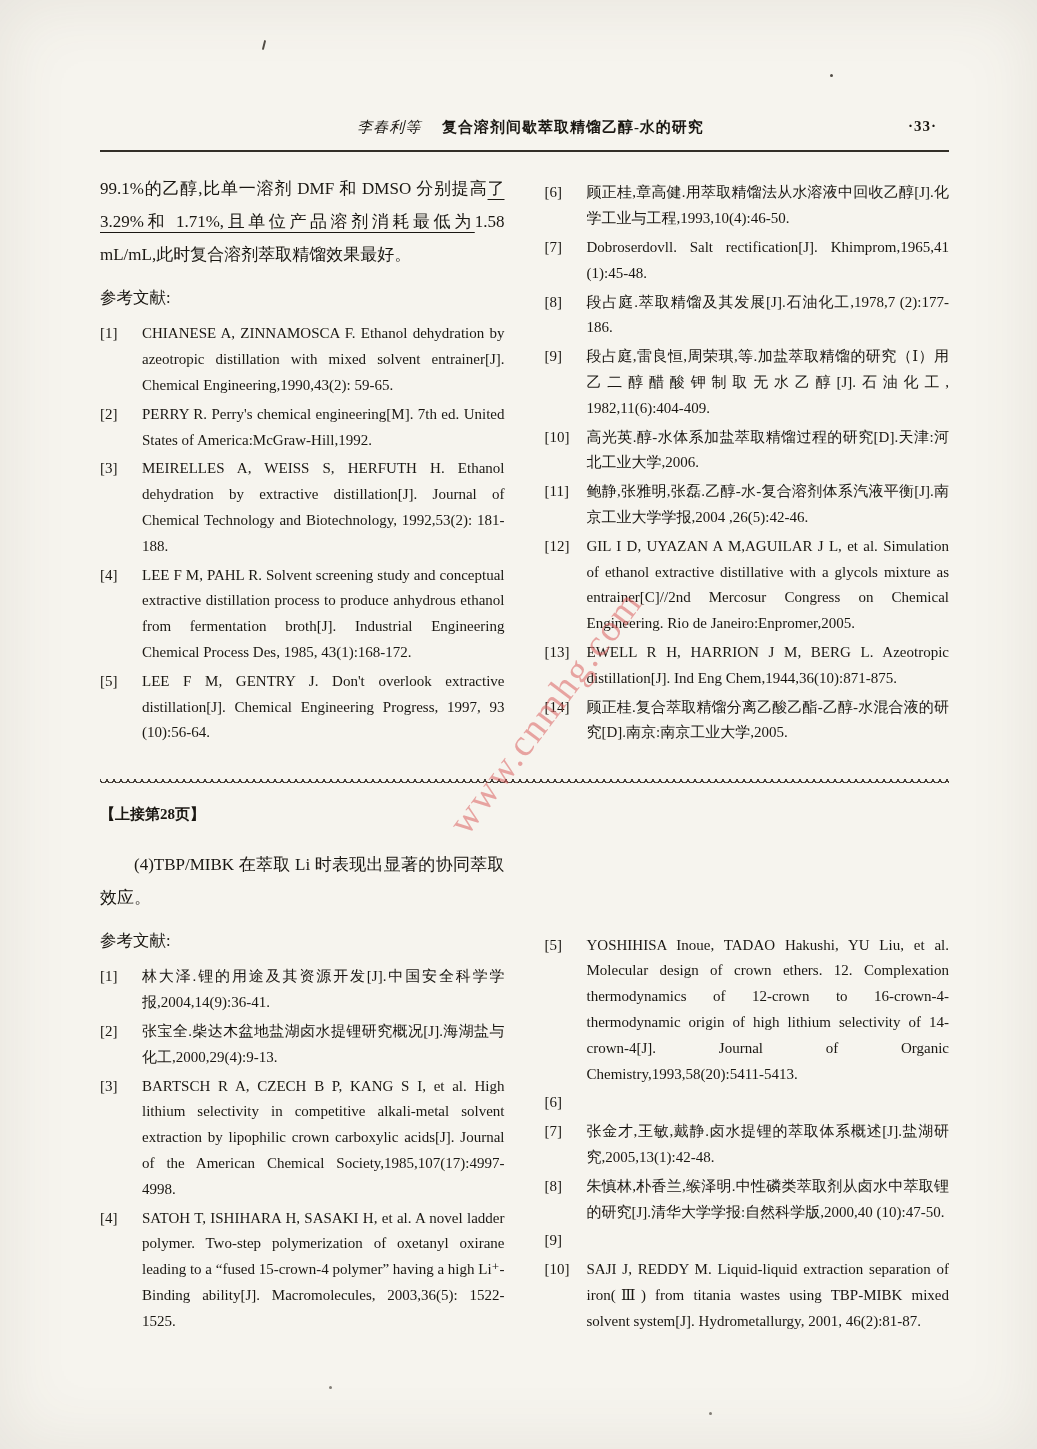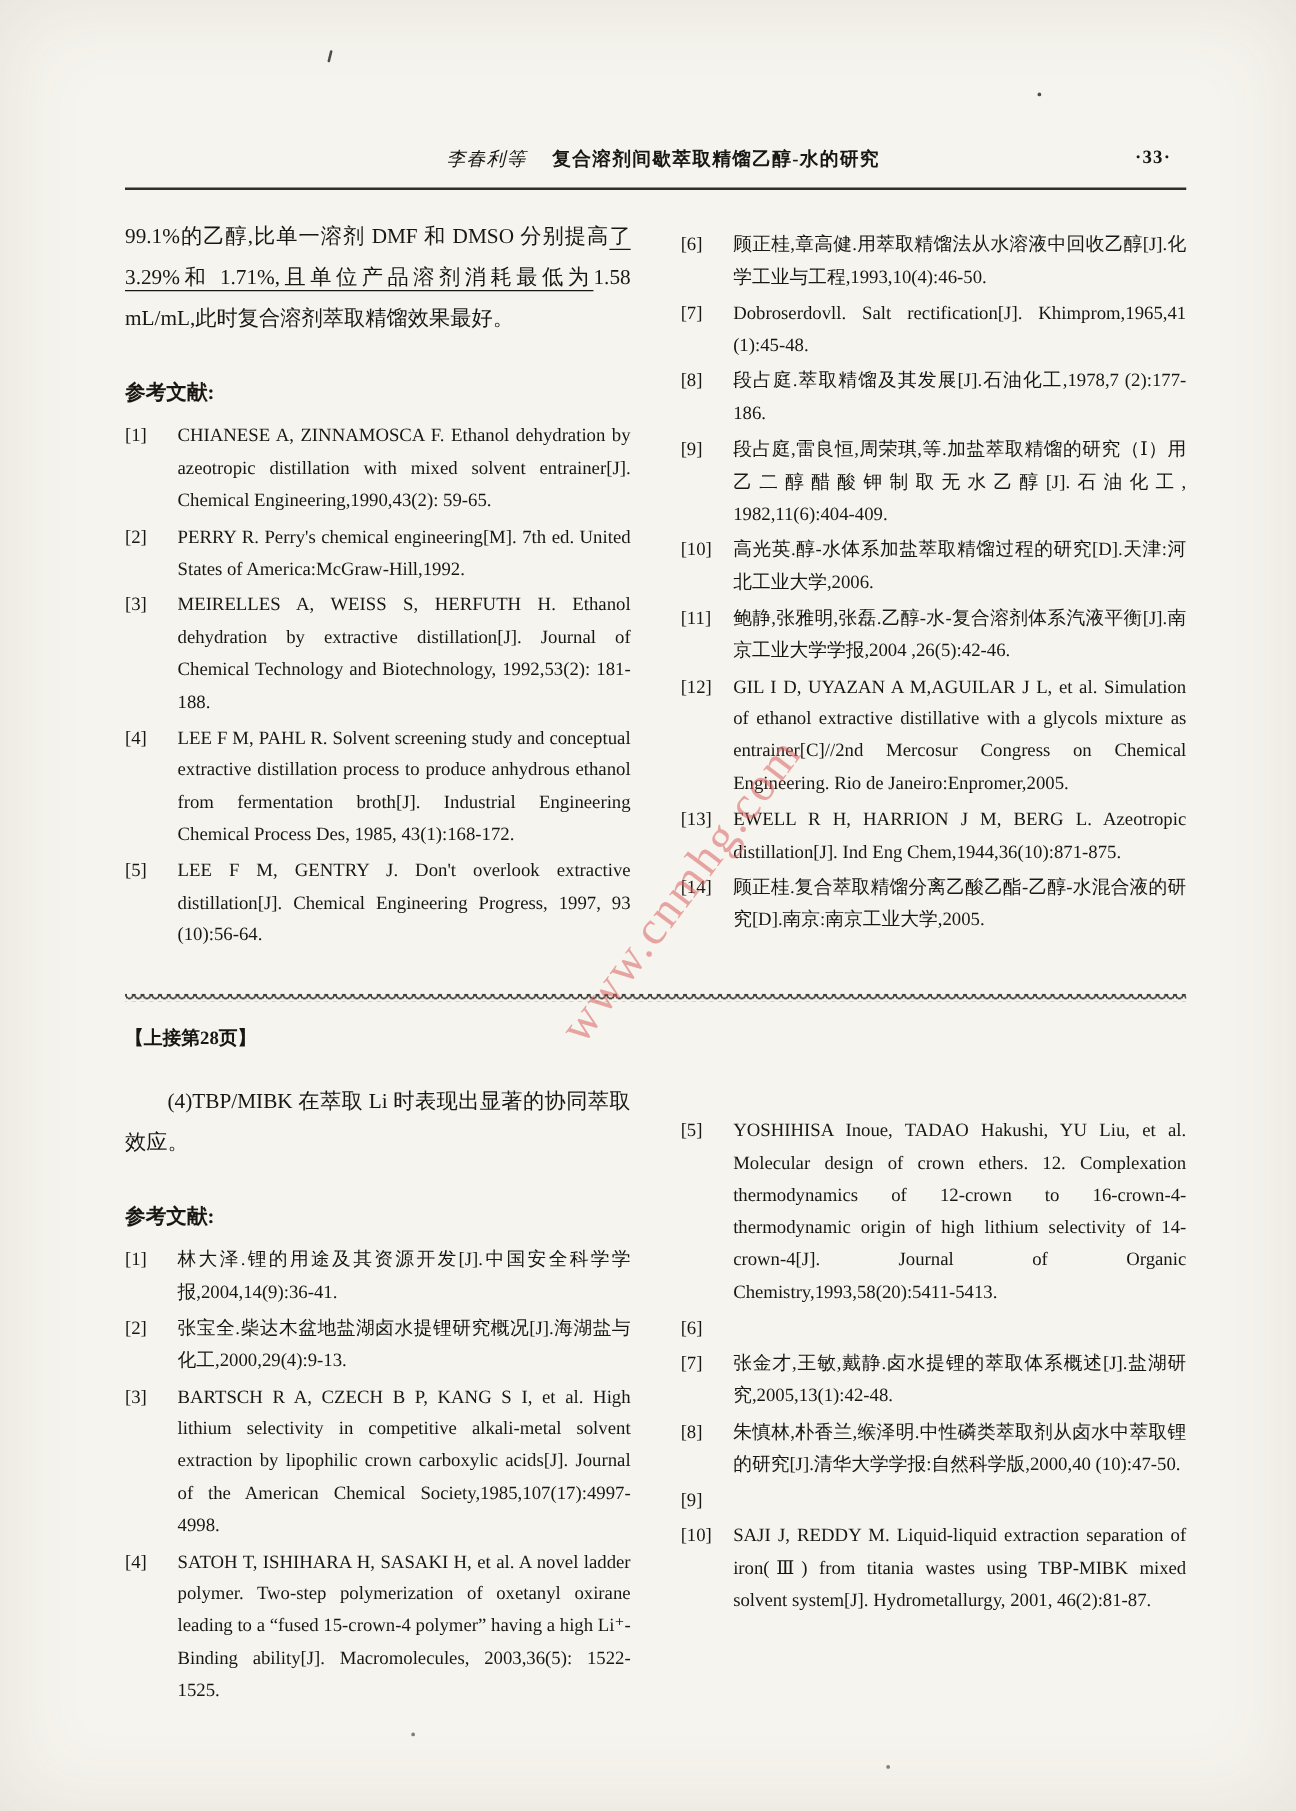--- a/index.html
+++ b/index.html
@@ -24,31 +24,31 @@
   
   .running-header { position:relative; height:26px; font-size:15px; }
   .header-center { position:absolute; left:12px; right:0; text-align:center; letter-spacing:1px; white-space:nowrap; }
   .header-author { margin-right:16px; font-style:italic; }
   .header-title { font-weight:bold; }
   .page-num { position:absolute; right:12px; top:0; font-weight:bold; letter-spacing:1px; }
   .header-rule { border-bottom:2px solid #332f28; margin-top:6px; }
 
   
   .article { margin-top:20px; }
-  .cols { display:flex; gap:40px; align-items:center; }
+  .cols { display:flex; gap:40px; align-items:flex-end; }
   .col { flex:1; min-width:0; }
 
   
   .body-para { font-size:17px; line-height:1.95; text-align:justify; }
   .underlined { text-decoration:underline; text-underline-offset:5px; }
   .indent { text-indent:2em;margin-top:24px; }
   .cont-note { font-size:15px; font-weight:bold; margin-bottom:8px; }
 
   
-  .refs-heading { font-size:16.5px; font-weight:bold; margin:32px 0 12px; }
+  .refs-heading { font-size:16.5px; font-weight:normal; margin:16px 0 12px; }
   .ref { display:flex; font-size:15px; line-height:1.72; margin-bottom:3px; }
   .ref-num { flex:0 0 42px; }
   .ref-text { flex:1; text-align:justify; }
 
   
   .wavy-divider {
     height:6px; margin:30px 0 20px;
     background-image:radial-gradient(circle at 3.5px 1px, transparent 2.1px, #45403a 2.2px, #45403a 3.4px, transparent 3.5px);
     background-size:7px 6px; background-repeat:repeat-x;
   }

